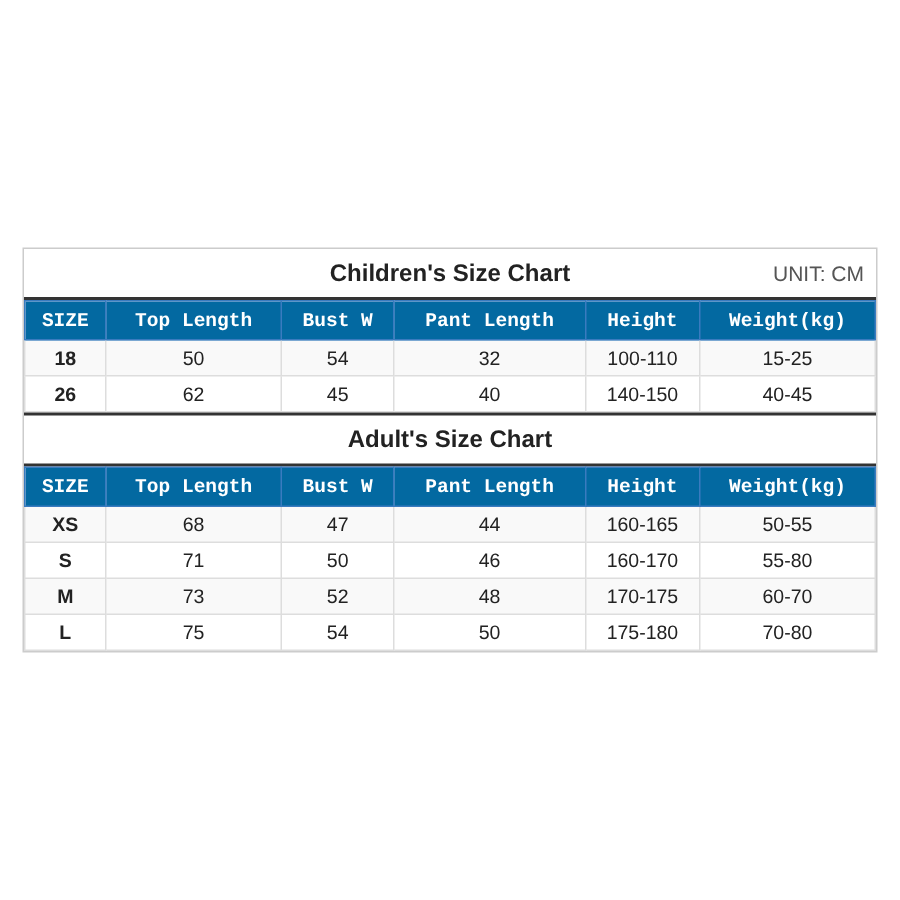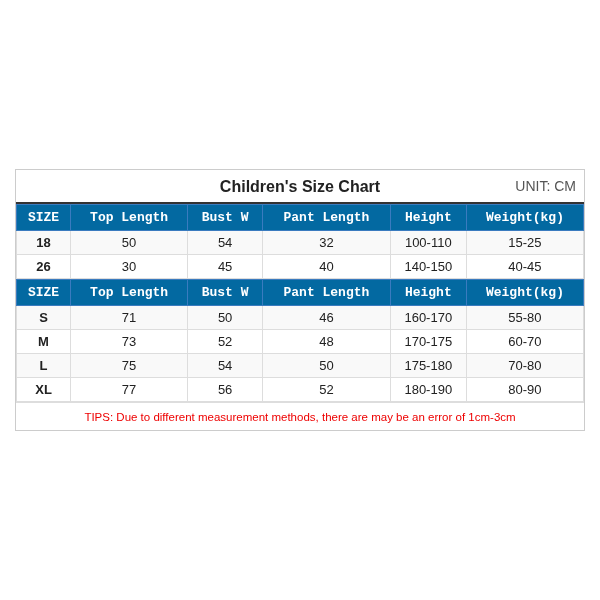--- a/index.html
+++ b/index.html
@@ -116,42 +116,53 @@
         <tr>
           <td class="size-col">18</td>
           <td>50</td>
           <td>54</td>
           <td>32</td>
           <td>100-110</td>
           <td>15-25</td>
         </tr>
         <tr>
           <td class="size-col">26</td>
-          <td>30</td>
+          <td>62</td>
           <td>45</td>
           <td>40</td>
           <td>140-150</td>
           <td>40-45</td>
         </tr>
       </tbody>
   </table>
 
+  <div class="section-title-row">
+    <span class="section-title">Adult's Size Chart</span>
+  </div>
 
   <table>
     <thead>
       <tr>
         <th>SIZE</th>
         <th>Top Length</th>
         <th>Bust W</th>
         <th>Pant Length</th>
         <th>Height</th>
         <th>Weight(kg)</th>
       </tr>
     </thead>
     <tbody id="adult-tbody">
+    <tr>
+          <td class="size-col">XS</td>
+          <td>68</td>
+          <td>47</td>
+          <td>44</td>
+          <td>160-165</td>
+          <td>50-55</td>
+        </tr>
         <tr>
           <td class="size-col">S</td>
           <td>71</td>
           <td>50</td>
           <td>46</td>
           <td>160-170</td>
           <td>55-80</td>
         </tr>
         <tr>
           <td class="size-col">M</td>
@@ -162,28 +173,17 @@
           <td>60-70</td>
         </tr>
         <tr>
           <td class="size-col">L</td>
           <td>75</td>
           <td>54</td>
           <td>50</td>
           <td>175-180</td>
           <td>70-80</td>
         </tr>
-        <tr>
-          <td class="size-col">XL</td>
-          <td>77</td>
-          <td>56</td>
-          <td>52</td>
-          <td>180-190</td>
-          <td>80-90</td>
-        </tr>
       </tbody>
   </table>
 
-  <div class="tips-row">
-    <span class="tips-text">TIPS: Due to different measurement methods, there are may be an error of 1cm-3cm</span>
-  </div>
 
 </div>
 
 </body></html>

